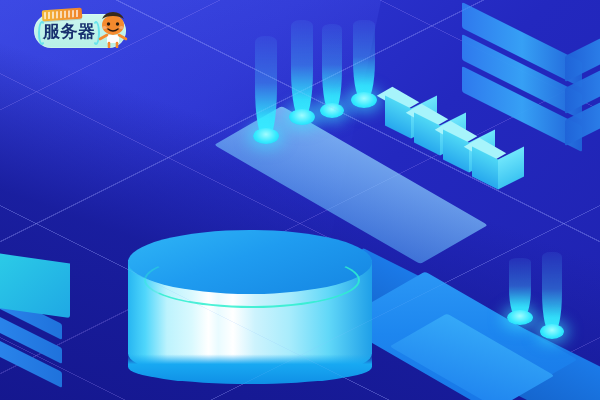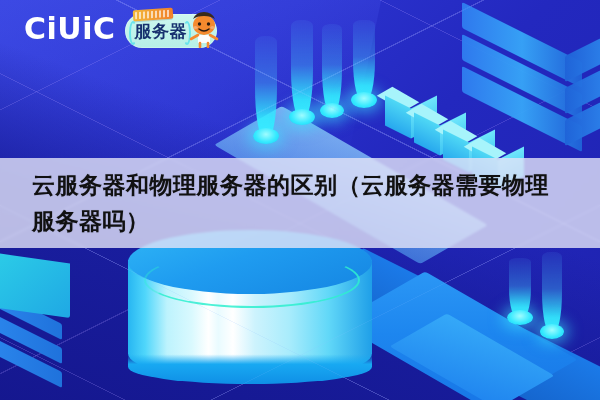--- a/index.html
+++ b/index.html
@@ -356,27 +356,23 @@
 
   <div class="cyl-wrap" style="left:120px; top:230px; width:260px; height:170px;">
     <div class="cyl-body" style="left:8px; top:30px; width:244px; height:120px;"></div>
     <div class="cyl-band" style="left:8px; top:88px; width:244px; height:66px;"></div>
     <div class="cyl-top" style="left:8px; top:0px;  width:244px; height:64px;"></div>
     <div class="cyl-ring" style="left:24px; top:22px; width:212px; height:52px;"></div>
   </div>
 
   <div class="iso-grid faint"></div>
 
-  <div class="title-band">
-    <h1 class="title-text">云服务器和物理服务器的区别（云服务器需要物理服务器吗）</h1>
-  </div>
 
   <div class="logo-block">
     <div class="logo-mark">
-      <div class="logo-word">CiUiC</div>
     </div>
 
     <div class="badge">
       <div class="badge-ticket"></div>
       <div class="badge-bracket l"></div>
       <div class="badge-bracket r"></div>
       <span class="badge-text">服务器</span>
 
       <svg class="mascot" viewBox="0 0 38 40" xmlns="http://www.w3.org/2000/svg">
         <ellipse cx="19" cy="17" rx="11" ry="10" fill="#f58a2e"></ellipse>

